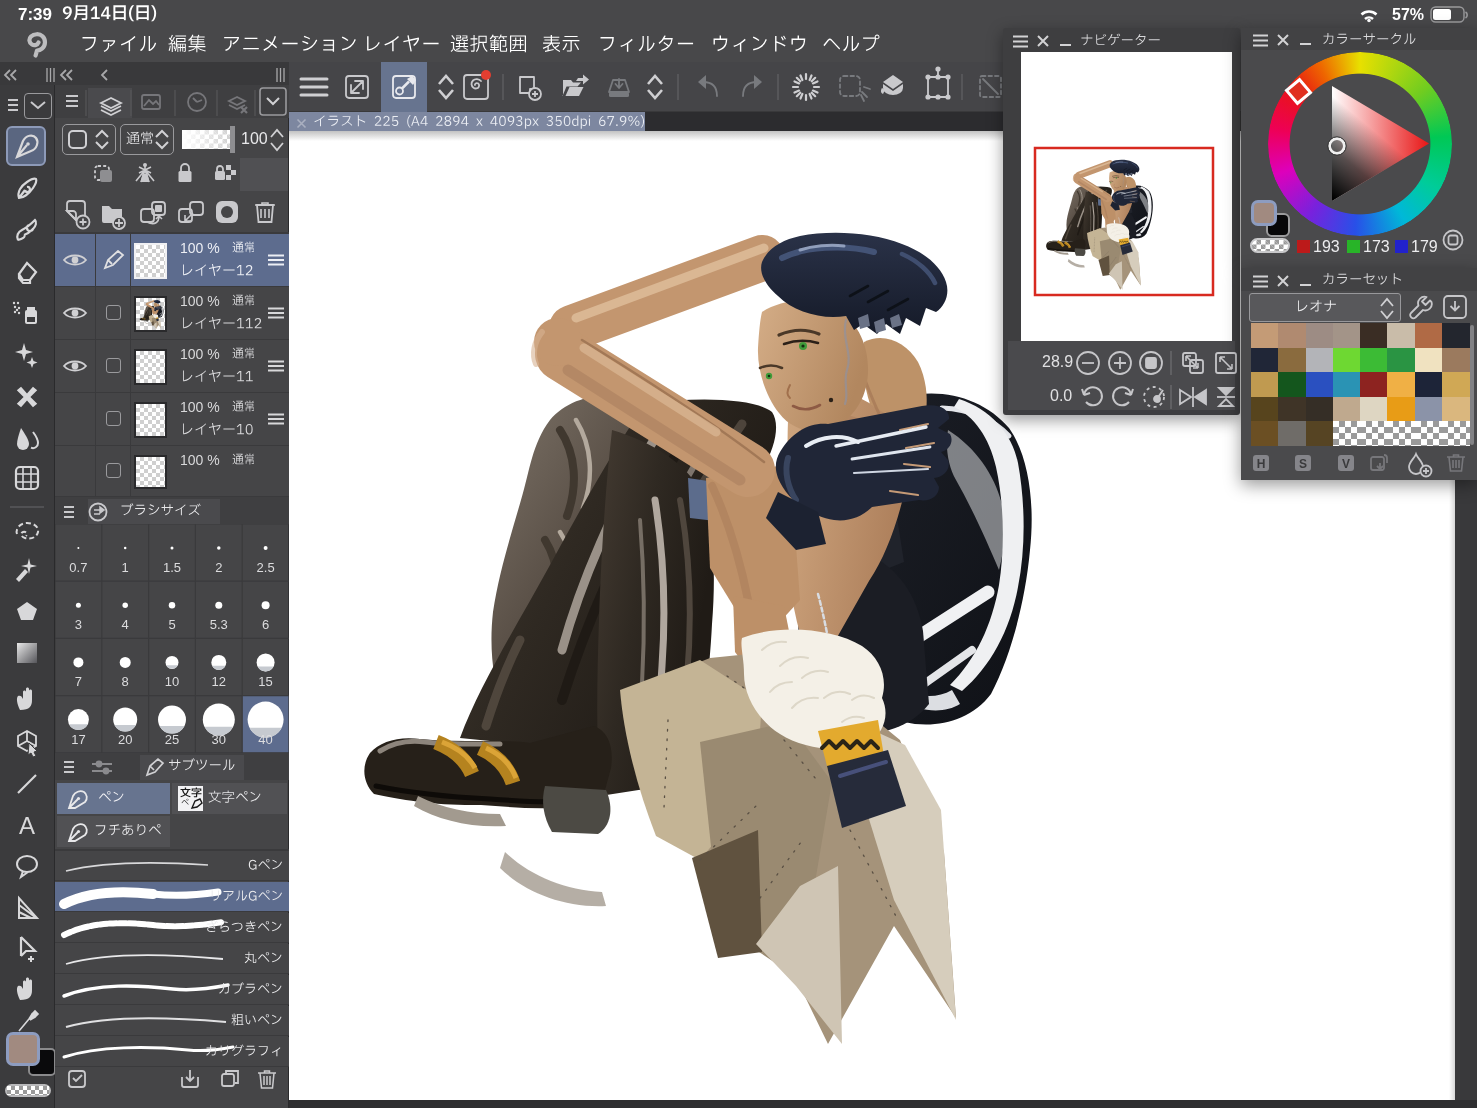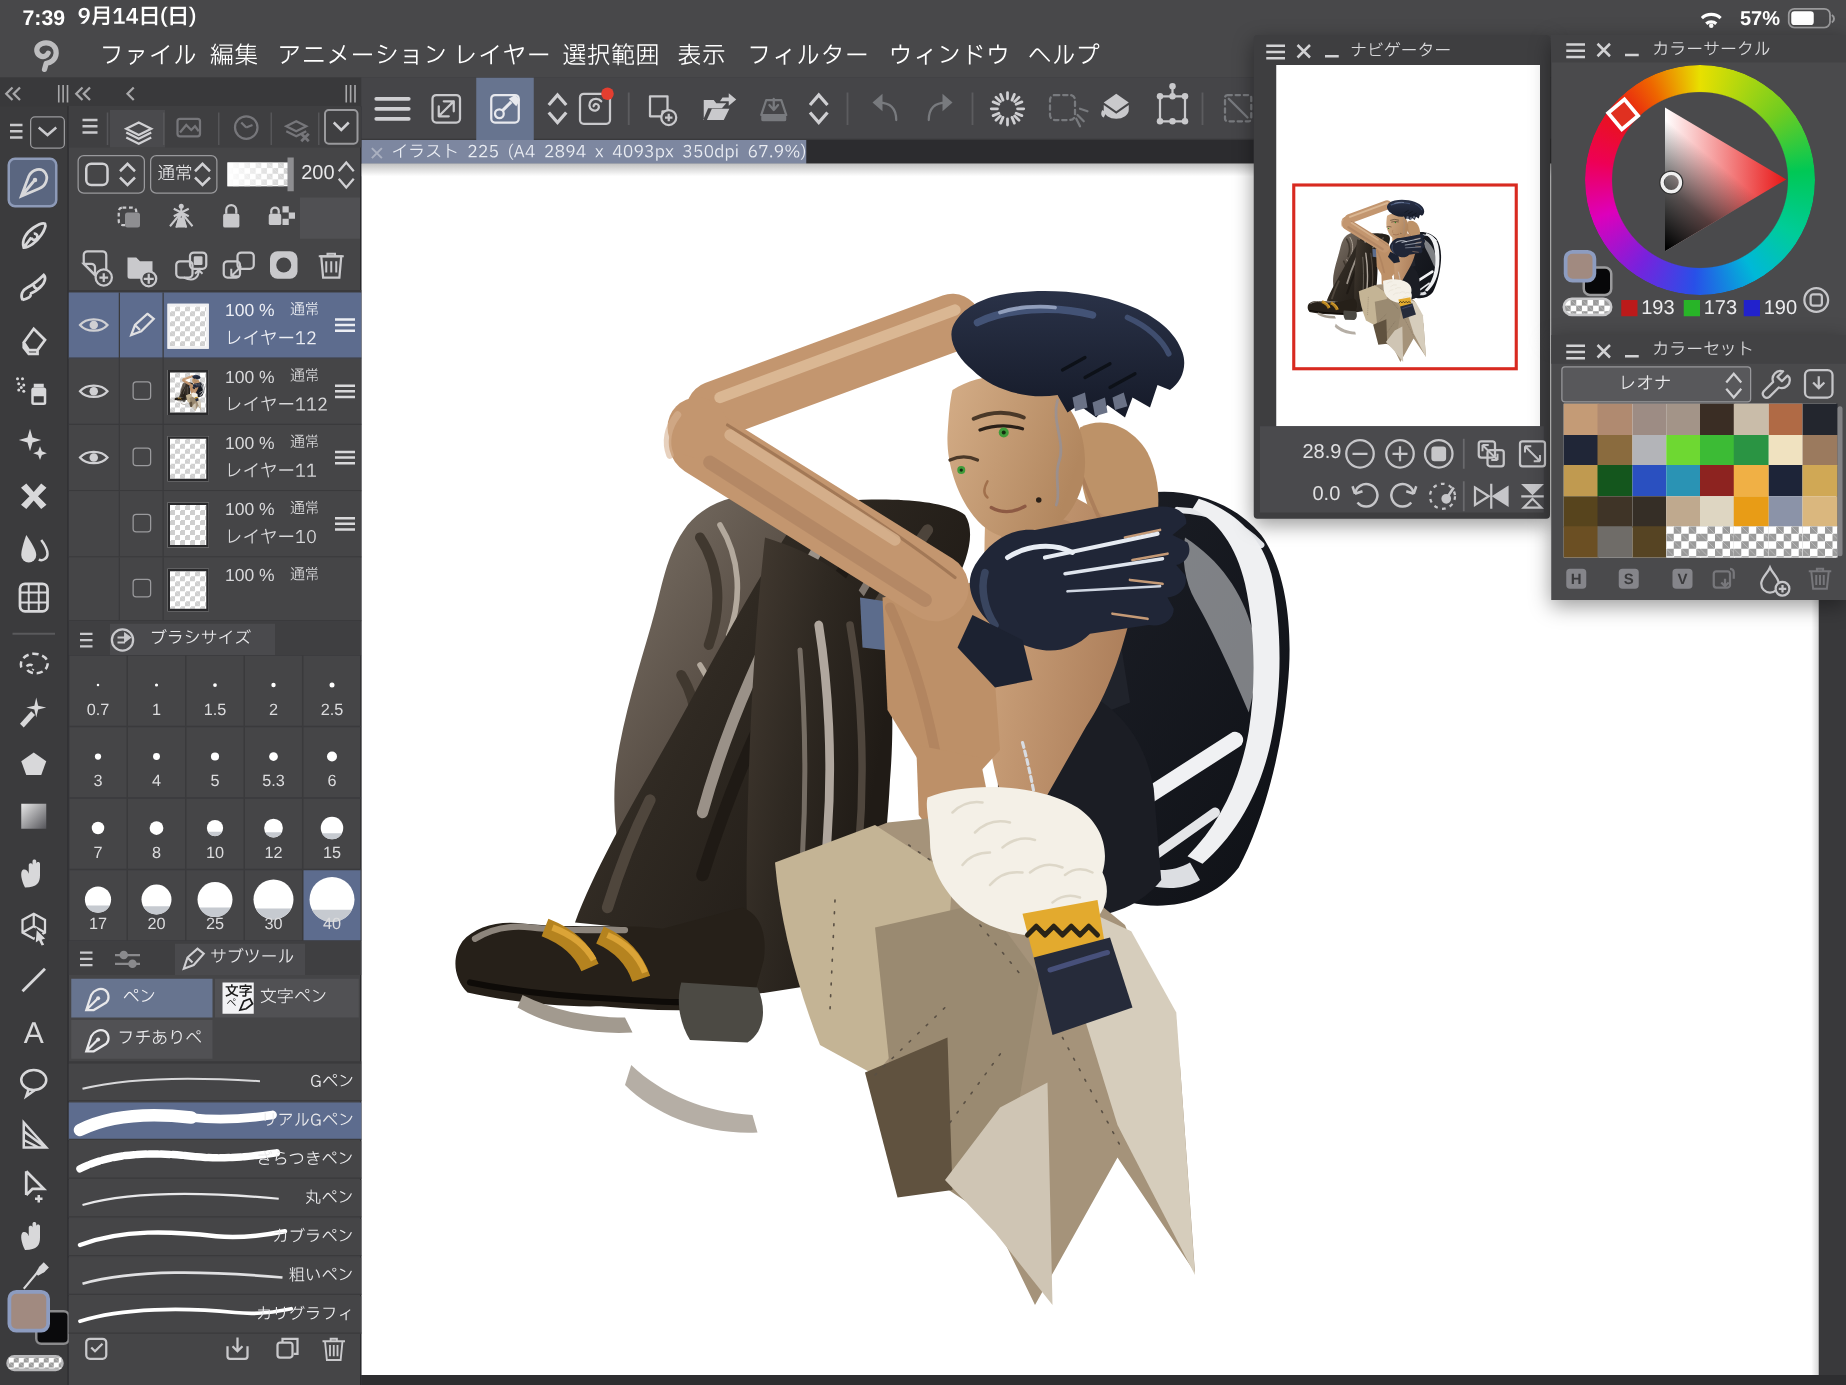--- a/index.html
+++ b/index.html
@@ -449,21 +449,21 @@
     <svg width="28.0" height="15.4" viewBox="0 -12.32 28.0 15.4" style="display:block;overflow:visible">
       <path fill="#e4e4e6" d="M3.3 -8Q2.1 -9.9 1 -11L1.7 -11.5Q2.2 -10.9 2.9 -10.1Q3.5 -9.3 4 -8.5ZM5.5 -3.7V-1.1H4.6V-8.5H8.5Q7.5 -8.9 6 -9.5L6.5 -10.1Q7.6 -9.6 8.7 -9.1Q10.3 -9.9 11.2 -10.5H4.8V-11.3H12.5V-10.6Q11.5 -9.6 9.5 -8.7L10.1 -8.5H12.9V-2Q12.9 -1.6 12.7 -1.4Q12.5 -1.2 12.1 -1.2H10.5L10.3 -1.9H12V-3.7H9.1V-1.2H8.2V-3.7ZM8.2 -6.4V-7.7H5.5V-6.4ZM9.1 -6.4H12V-7.7H9.1ZM13.5 -0.1 13.4 0.7H6.5Q4.9 0.7 4 0.1Q3.1 -0.5 3 -1.5H2.9Q2.8 0.1 0.9 0.9L0.5 0.1Q1.6 -0.4 2 -1Q2.4 -1.6 2.4 -2.6V-5.7H0.7V-6.6H3.3V-2.6Q3.3 -1.4 4.2 -0.8Q5 -0.1 6.4 -0.1ZM5.5 -5.7V-4.4H8.2V-5.7ZM9.1 -5.7V-4.4H12V-5.7Z M26.9 -9.7V-6.9H26.1V-8.9H15.9V-6.9H15.1V-9.7H20.5V-11.7H21.3V-9.7H23.9L23.3 -10.1Q24 -10.7 24.6 -11.6L25.3 -11.2Q24.7 -10.3 24 -9.7ZM17.9 -9.7Q17.2 -10.6 16.6 -11.1L17.2 -11.6Q17.9 -11 18.6 -10.1ZM21.3 -4.7V-3.5H26.1V-0.9Q26.1 -0.4 25.8 -0.1Q25.6 0.1 25 0.1H23.1L22.9 -0.6H25.2V-2.8H21.3V1H20.5V-2.8H16.9V0.4H16V-3.5H20.5V-4.7H17.1V-7.9H24.9V-4.7ZM24.1 -7.1H17.9V-5.5H24.1Z"></path>
     </svg>
   </div>
 <svg class="abs" style="left:154px;top:124px" width="20" height="31">
     <path d="M2,13 l6,-6 6,6 M2,18 l6,6 6,-6" fill="none" stroke="#d0d0d3" stroke-width="2"></path>
   </svg>
 <div class="abs checker" style="left:182px;top:130px;width:50px;height:19px;background-size:9px 9px;background-position:0 0,4.5px 4.5px"></div>
 <div class="abs" style="left:182px;top:130px;width:50px;height:19px;background:linear-gradient(90deg,rgba(255,255,255,1),rgba(255,255,255,0))"></div>
 <div class="abs" style="left:230px;top:126px;width:5px;height:27px;background:#8e8e91"></div>
-<div class="abs" style="left:241px;top:130px;color:#e8e8ea;font-size:16px">200</div>
+<div class="abs" style="left:241px;top:130px;color:#e8e8ea;font-size:16px">100</div>
 <svg class="abs" style="left:269px;top:127px" width="16" height="26">
     <path d="M2,10 l6,-7 6,7 M2,16 l6,7 6,-7" fill="none" stroke="#d0d0d3" stroke-width="1.8"></path>
   </svg>
 <div class="abs" style="left:240px;top:158px;width:48px;height:33px;background:#505053"></div>
 <svg class="abs" style="left:55px;top:158px" width="234" height="33" viewBox="0 0 234 33">
 <g stroke="#c9c9cc" stroke-width="1.8" fill="none">
 <rect x="40" y="8" width="14" height="14" rx="3" stroke-dasharray="3 2.2"></rect>
       <rect x="45" y="12" width="12" height="12" rx="2" fill="#8e8e91" stroke="none"></rect>
 <g transform="translate(90,15)">
         <path d="M0,-8 v5 M0,-3 L-9,8 M0,-3 L9,8 M0,-3 L-4,9 M0,-3 L4,9 M-6,-6 L6,0 M6,-6 L-6,0" stroke-width="1.6"></path>
@@ -953,21 +953,21 @@
 </g>
   </svg>
 <div class="abs" style="left:1266px;top:213px;width:24px;height:24px;background:#070709;border:2px solid #9a9a9c;border-radius:6px"></div>
 <div class="abs" style="left:1251px;top:200px;width:26px;height:26px;background:#a18a80;border:3px solid #8d9cc0;border-radius:7px"></div>
 <div class="abs checker2" style="left:1250px;top:238px;width:40px;height:15px;border:2px solid #c8c8ca;border-radius:8px;background-size:9px 9px;background-position:0 0,4.5px 4.5px"></div>
 <div class="abs" style="left:1297px;top:240px;width:13px;height:13px;background:#bc1a1a"></div>
 <div class="abs" style="left:1313px;top:238px;color:#ececee;font-size:16px">193</div>
 <div class="abs" style="left:1347px;top:240px;width:13px;height:13px;background:#28b428"></div>
 <div class="abs" style="left:1363px;top:238px;color:#ececee;font-size:16px">173</div>
 <div class="abs" style="left:1395px;top:240px;width:13px;height:13px;background:#2222cc"></div>
-<div class="abs" style="left:1411px;top:238px;color:#ececee;font-size:16px">190</div>
+<div class="abs" style="left:1411px;top:238px;color:#ececee;font-size:16px">179</div>
 <svg class="abs" style="left:1442px;top:229px" width="22" height="22">
     <circle cx="11" cy="11" r="9.5" fill="none" stroke="#c6c6c9" stroke-width="1.8"></circle>
     <rect x="6.5" y="6.5" width="9" height="9" rx="2" fill="none" stroke="#c6c6c9" stroke-width="1.8"></rect>
   </svg>
 <div class="abs" style="left:1241px;top:268px;width:236px;height:212px;background:#4a4a4c;box-shadow:0 5px 16px rgba(0,0,0,0.4)"></div>
 <div class="abs" style="left:1241px;top:268px;width:236px;height:23px;background:#424244"></div>
 <svg class="abs" style="left:1250px;top:273px" width="70" height="18">
     <g stroke="#d2d2d4" stroke-width="2" fill="none">
       <path d="M3,3.5h15M3,8.5h15M3,13.5h15"></path>
       <path d="M28,3 l10,10 M38,3 l-10,10"></path>

